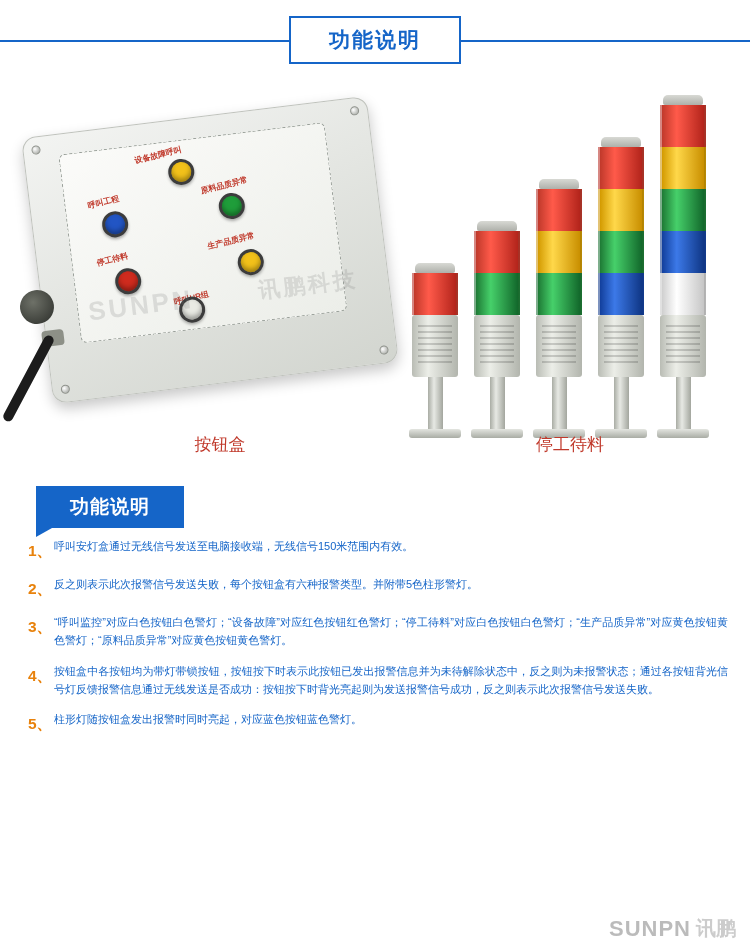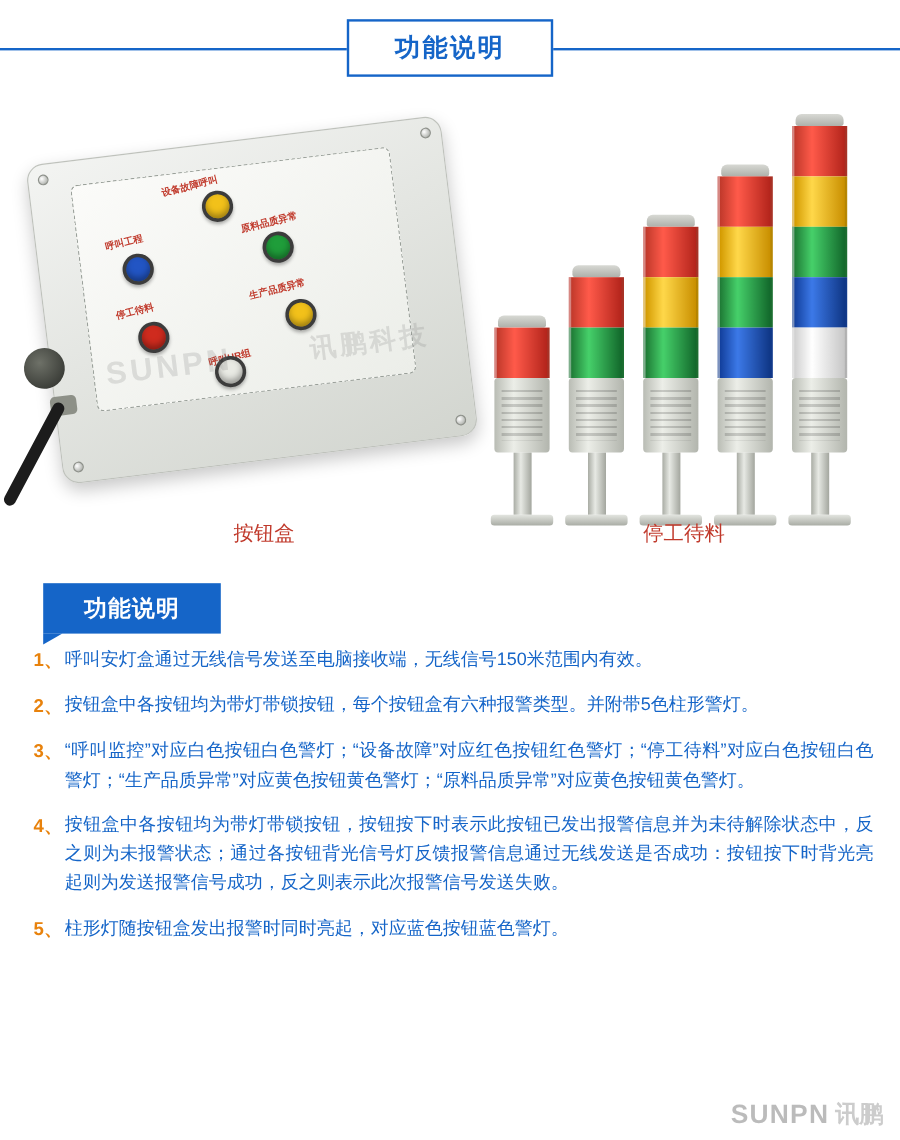--- a/index.html
+++ b/index.html
@@ -220,21 +220,21 @@
   .f-num {
     color: #e8820c;
     font-size: 15.5px;
     font-weight: bold;
     width: 26px;
     flex: 0 0 26px;
     line-height: 1.62;
   }
   .f-text {
     color: #1565c8;
-    font-size: 15px;
+    font-size: 11px;
     line-height: 1.62;
     flex: 1;
     text-align: justify;
   }
 
   
   .wm {
     position: absolute;
     color: rgba(120,120,120,0.20);
     font-size: 26px;
@@ -369,21 +369,21 @@
 
   <div class="features">
 
     <div class="feature">
       <div class="f-num">1、</div>
       <div class="f-text">呼叫安灯盒通过无线信号发送至电脑接收端，无线信号150米范围内有效。</div>
     </div>
 
     <div class="feature">
       <div class="f-num">2、</div>
-      <div class="f-text">按钮盒中各按钮均为带灯带锁按钮，每个按钮盒有六种报警类型。并附带5色柱形警灯。</div>
+      <div class="f-text">反之则表示此次报警信号发送失败，每个按钮盒有六种报警类型。并附带5色柱形警灯。</div>
     </div>
 
     <div class="feature">
       <div class="f-num">3、</div>
       <div class="f-text">“呼叫监控”对应白色按钮白色警灯；“设备故障”对应红色按钮红色警灯；“停工待料”对应白色按钮白色警灯；“生产品质异常”对应黄色按钮黄色警灯；“原料品质异常”对应黄色按钮黄色警灯。</div>
     </div>
 
     <div class="feature">
       <div class="f-num">4、</div>
       <div class="f-text">按钮盒中各按钮均为带灯带锁按钮，按钮按下时表示此按钮已发出报警信息并为未待解除状态中，反之则为未报警状态；通过各按钮背光信号灯反馈报警信息通过无线发送是否成功：按钮按下时背光亮起则为发送报警信号成功，反之则表示此次报警信号发送失败。</div>

